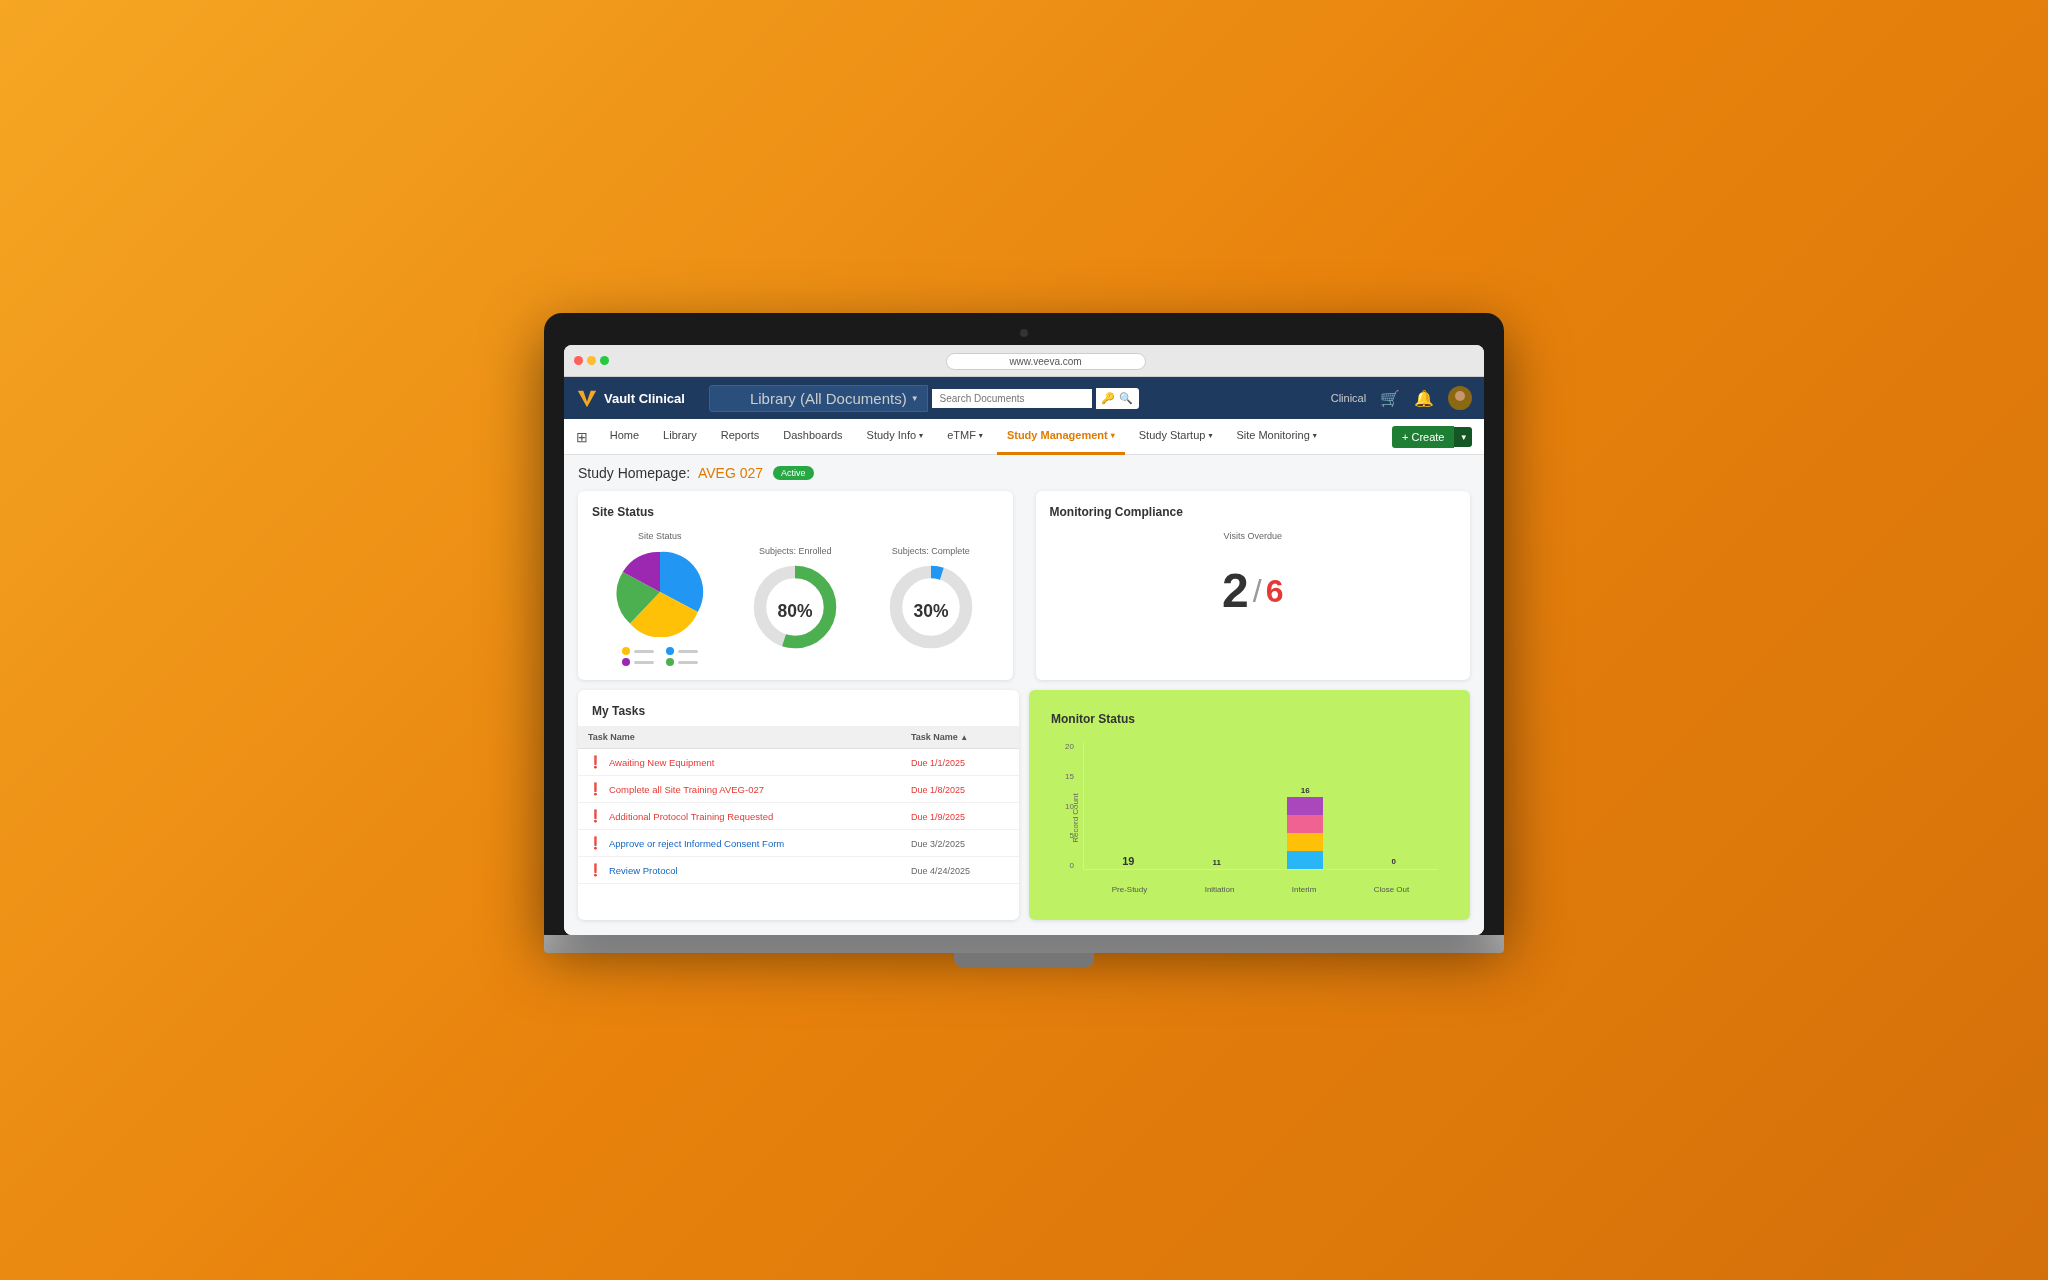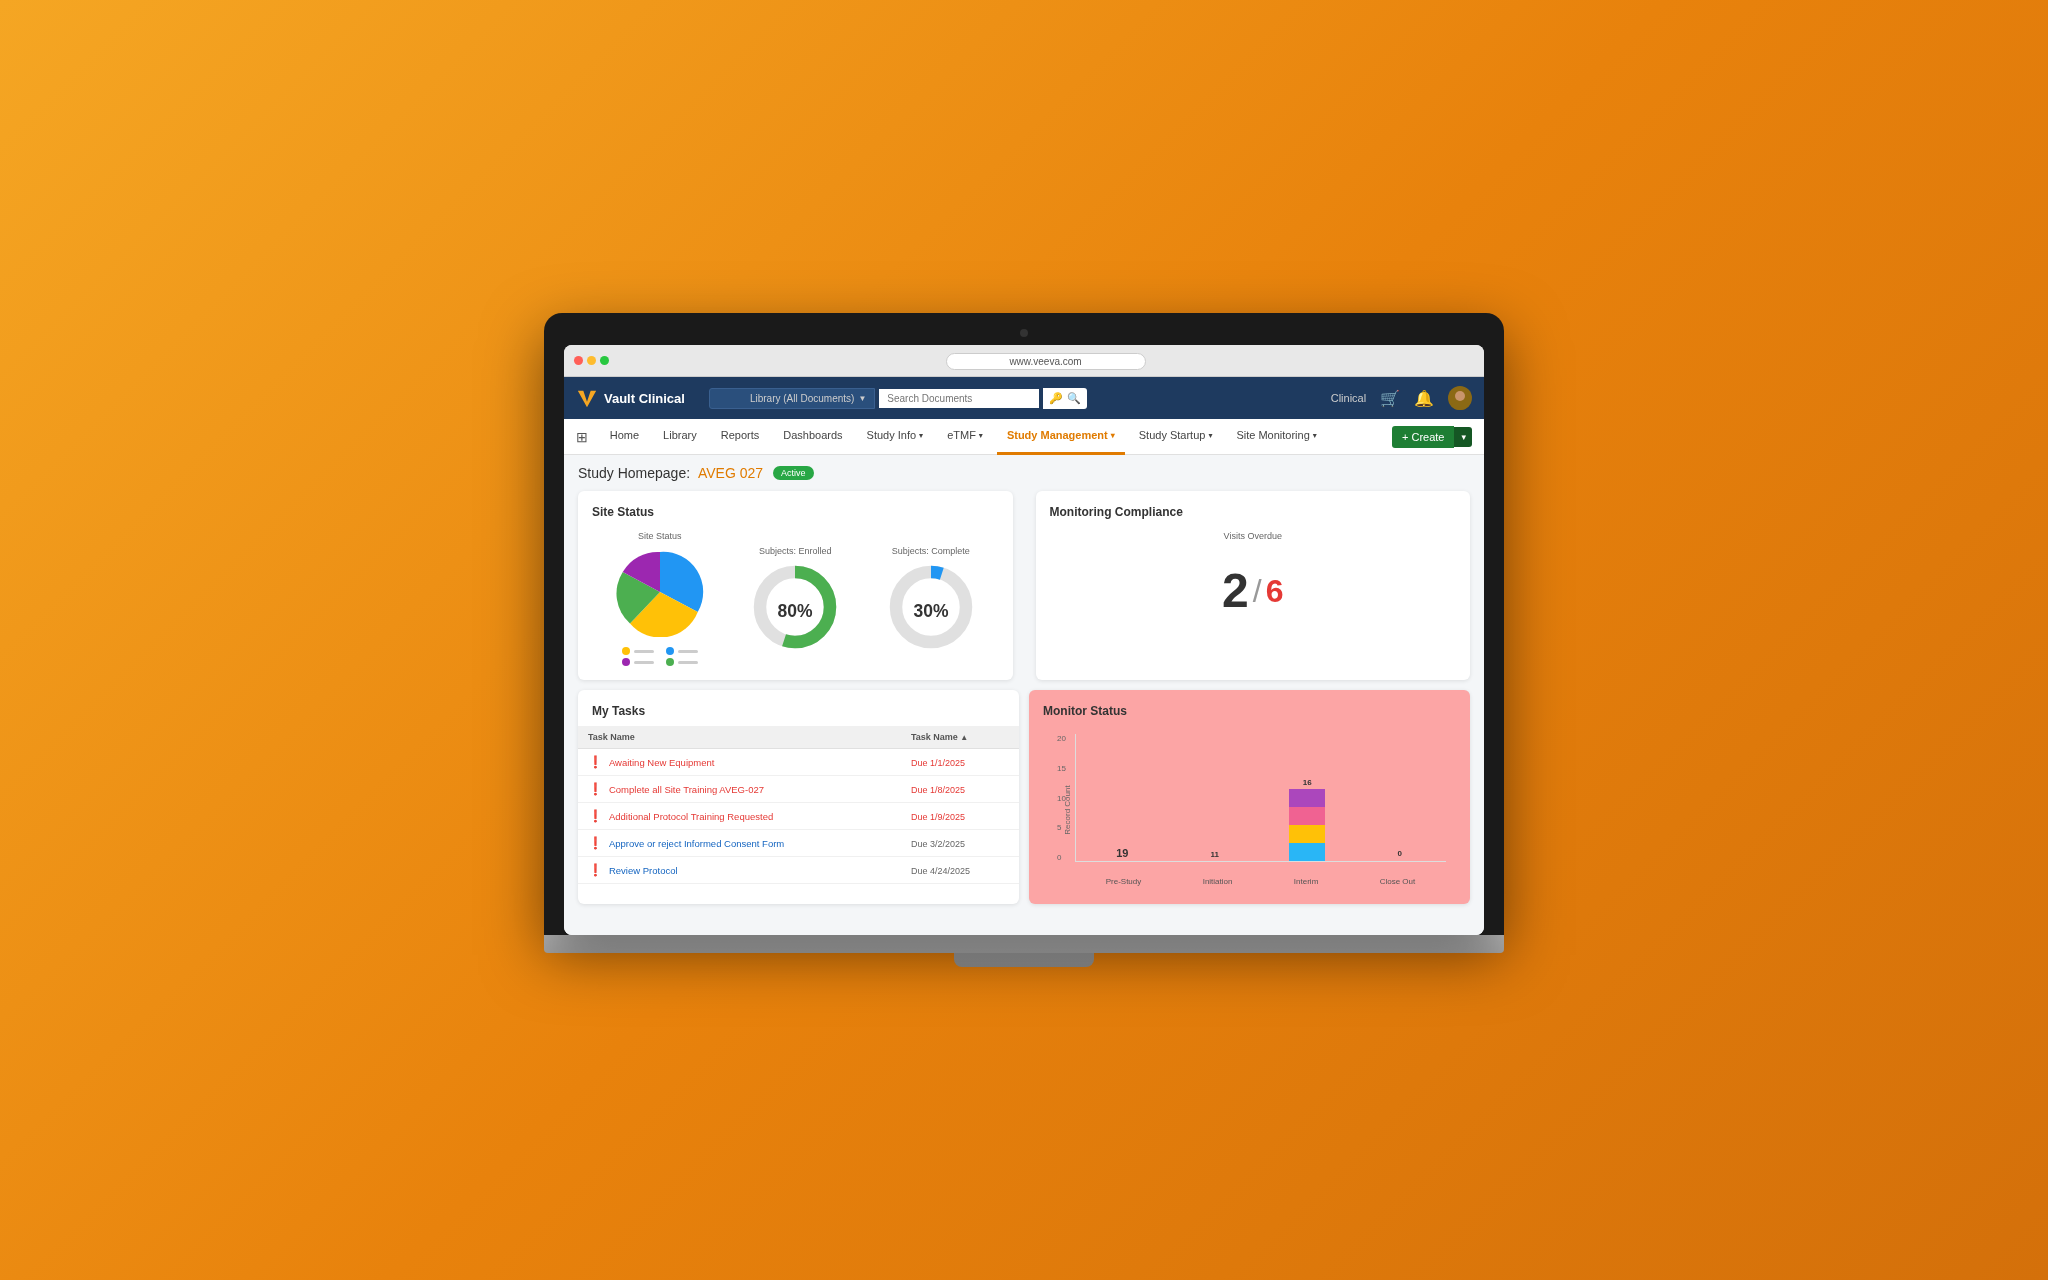--- a/index.html
+++ b/index.html
@@ -346,24 +346,24 @@
       flex-shrink: 0;
     }
     .task-link { color: #1565c0; text-decoration: none; font-size: 9.5px; }
     .task-link.overdue { color: #e53935; }
     .task-due { font-size: 9px; color: #666; }
     .task-due.overdue { color: #e53935; }
     .sort-icon { font-size: 8px; }
 
     
     .monitor-card {
-      background: #fca5a5;
+      background: #bef264;
       border-radius: 6px;
       box-shadow: 0 1px 4px rgba(0,0,0,0.1);
-      padding: 14px;
+      padding: 22px;
     }
 
     .bottom-row {
       display: grid;
       grid-template-columns: 1fr 1fr;
       gap: 10px;
       margin-top: 10px;
     }
   </style>
 </head>
@@ -388,21 +388,21 @@
       <div class="app-nav">
         <div class="nav-logo">
 
           <svg class="logo-icon" viewBox="0 0 24 24">
             <polygon points="2,4 8,4 12,16 16,4 22,4 12,22" fill="#F5A623"></polygon>
           </svg>
           <span style="color:#fff;font-size:13px;font-weight:600;">Vault Clinical</span>
         </div>
         <div class="nav-search">
           <div class="nav-search-lib">
-            <span style="font-size:10px;padding-left:32px;">Library (All Documents)</span>
+            <span style="font-size:15px;padding-left:32px;">Library (All Documents)</span>
             <span style="font-size:8px;">▼</span>
           </div>
           <input class="nav-search-input" type="text" placeholder="Search Documents" style="">
           <div class="nav-search-icons">
             <span style="font-size:11px;color:#666;">🔑</span>
             <span style="font-size:11px;color:#1e3a5f;">🔍</span>
           </div>
         </div>
         <div class="nav-right">
           <span style="color:#ccc;font-size:11px;cursor:pointer;display:flex;align-items:center;gap:3px;">Clinical</span>
@@ -607,21 +607,21 @@
               </tbody>
             </table>
           </div>
 
           <div class="monitor-card">
             <div class="card-title">Monitor Status</div>
             <div style="position:relative;height:160px;">
 
               <span style="position:absolute;left:0;top:50%;transform:translateY(-50%) rotate(-90deg);font-size:8px;color:#666;transform-origin:center;">Record Count</span>
 
-              <div style="position:absolute;left:14px;top:4px;bottom:28px;display:flex;flex-direction:column;justify-content:space-between;align-items:flex-start;">
+              <div style="position:absolute;left:14px;top:4px;bottom:28px;display:flex;flex-direction:column;justify-content:space-between;align-items:flex-end;">
                 <span style="font-size:8px;color:#666;">20</span>
                 <span style="font-size:8px;color:#666;">15</span>
                 <span style="font-size:8px;color:#666;">10</span>
                 <span style="font-size:8px;color:#666;">5</span>
                 <span style="font-size:8px;color:#666;">0</span>
               </div>
 
               <div style="position:absolute;left:32px;right:10px;top:4px;bottom:28px;display:flex;align-items:flex-end;justify-content:space-around;border-left:1px solid #ddd;border-bottom:1px solid #ddd;">
 
                 <div style="display:flex;flex-direction:column;align-items:center;">

